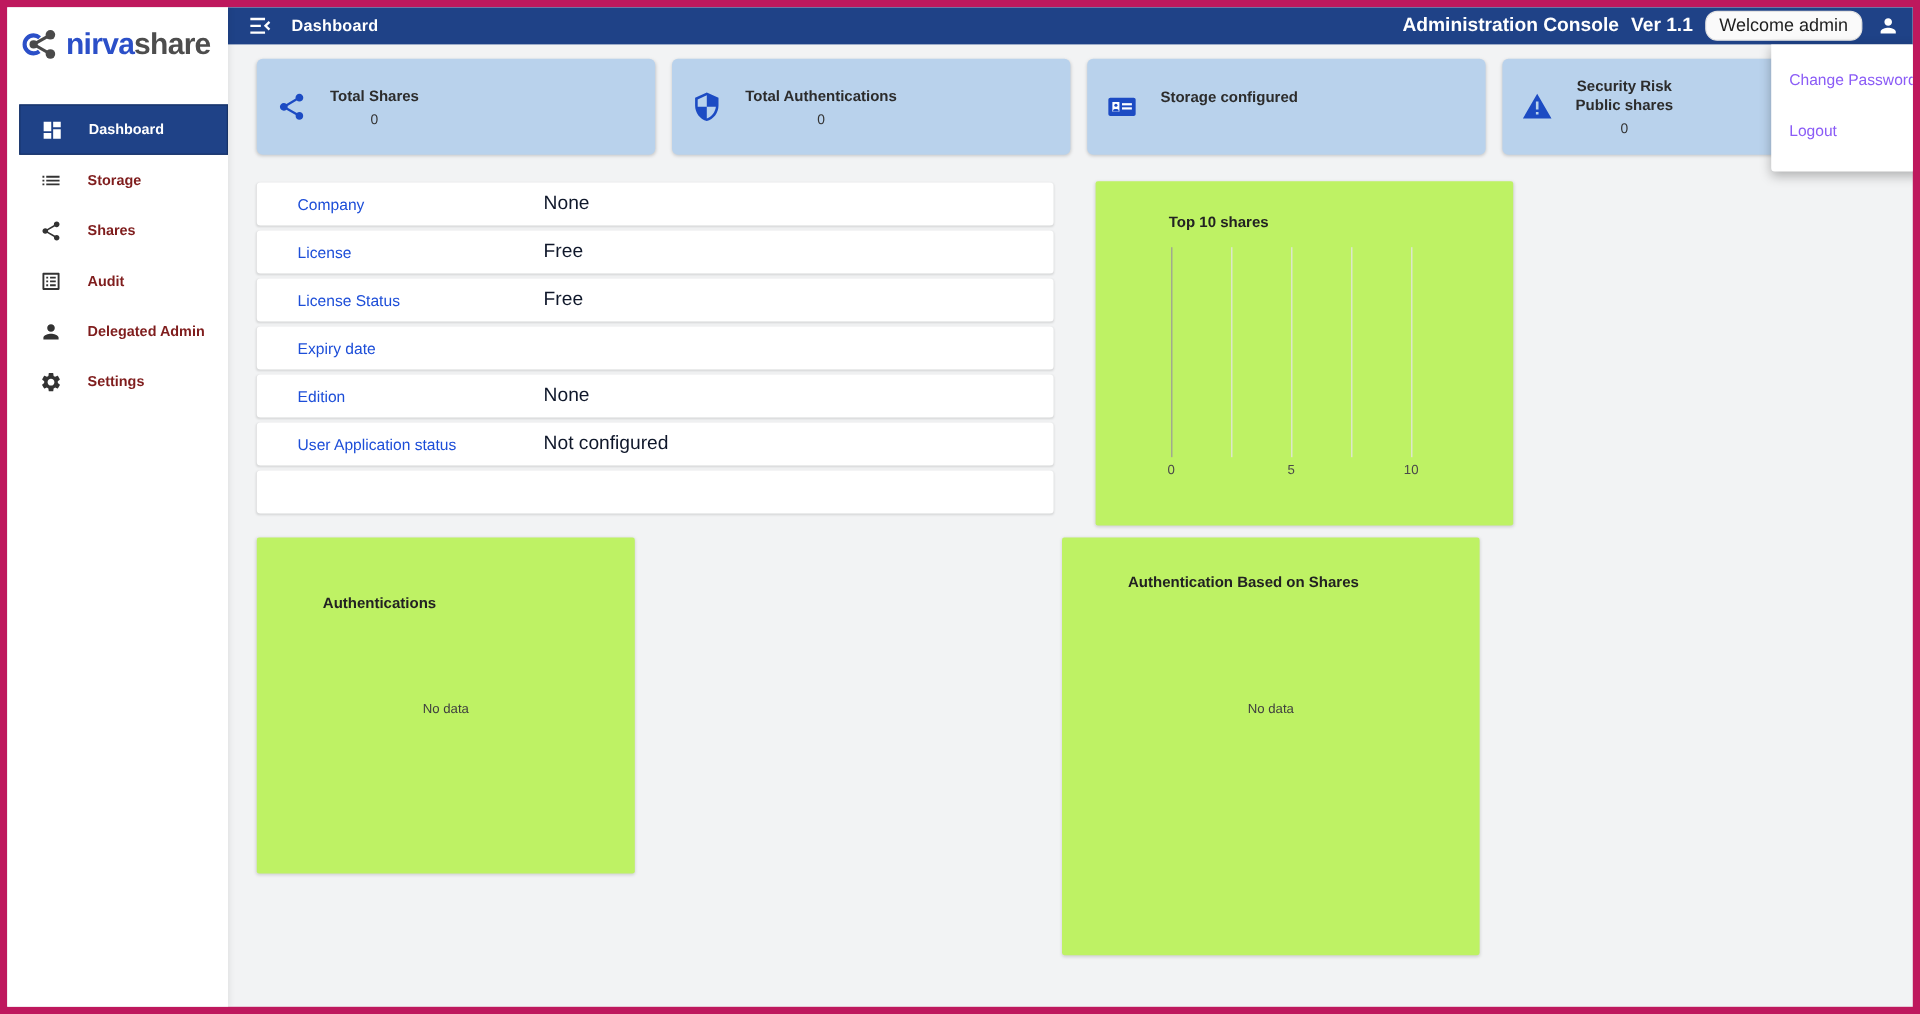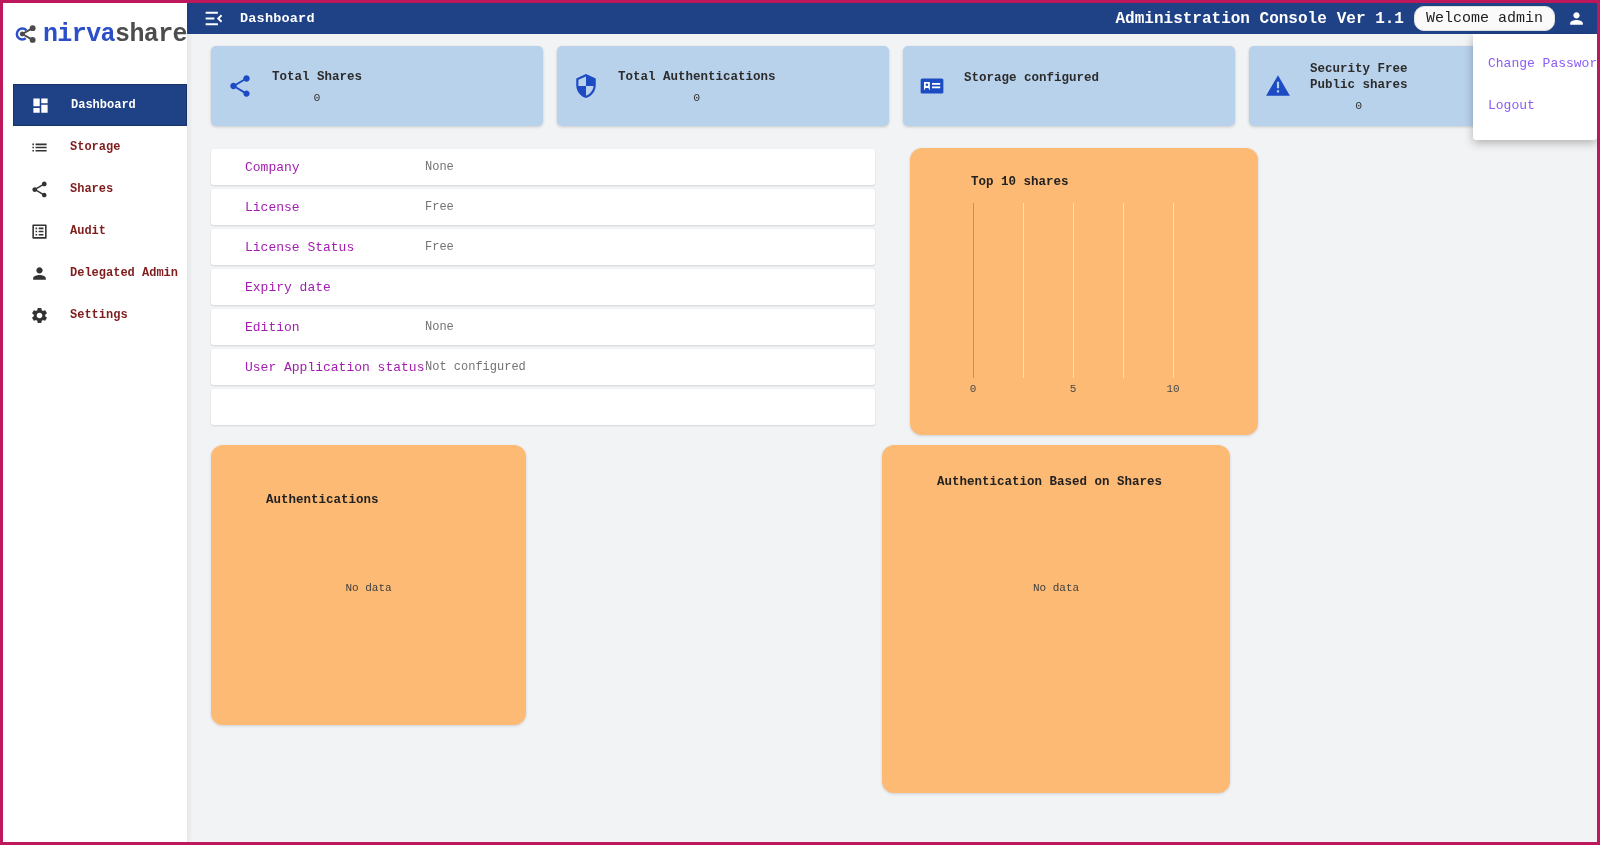--- a/index.html
+++ b/index.html
@@ -1,21 +1,21 @@
 <!DOCTYPE html>
 <html><head>
 <meta charset="utf-8">
 <style>
   * { box-sizing: border-box; }
   html,body { margin:0; padding:0; background:#cfcfcf; }
   .frame {
     position:relative; width:1600px; height:845px;
     background:#f2f3f4; overflow:hidden;
-    border:3px solid #be185d;
-    font-family:Liberation Mono, monospace;
+    border:6px solid #be185d;
+    font-family:Liberation Sans, sans-serif;
     -webkit-font-smoothing:antialiased;
   }
 
   
   .topbar {
     position:absolute; left:184px; right:0; top:0; height:31px;
     background:#1f4287; color:#fff;
     display:flex; align-items:center; padding:0 10px 0 14px; z-index:20;
   }
   .menu-open-btn { width:24px; height:24px; display:flex; align-items:center; justify-content:center; cursor:pointer; }
@@ -62,26 +62,26 @@
   .stat-title { font-size:12.5px; font-weight:bold; color:#2c2c2c; line-height:16px; }
   .stat-value { font-size:11.5px; color:#333; margin-top:6px; min-height:11px; }
 
   
   .info-list { position:absolute; left:208px; top:146px; width:664px; z-index:5; }
   .info-row {
     height:36px; margin-bottom:4px; background:#fff; border-radius:3px;
     box-shadow:0 1px 2px rgba(0,0,0,.13);
     display:flex; align-items:center;
   }
-  .info-label { width:214px; padding-left:34px; font-size:13px; color:#a21caf; }
-  .info-value { font-size:12px; color:#737373; cursor:pointer; }
+  .info-label { width:239px; padding-left:34px; font-size:13px; color:#1d4ed8; }
+  .info-value { font-size:16px; color:#0f172a; cursor:pointer; }
 
   
   .chart-card {
-    position:absolute; background:#fdba74; border-radius:12px;
+    position:absolute; background:#bef264; border-radius:2px;
     box-shadow:0 1px 3px rgba(0,0,0,.15);
   }
   #topSharesCard { left:907px; top:145px; width:348px; height:287px; }
   .chart-title { position:absolute; font-size:12.5px; font-weight:bold; color:#222; }
   #topSharesCard .chart-title { left:61px; top:27px; }
   .plot { position:absolute; left:63px; top:55px; width:201px; height:175px; }
   .gridline { position:absolute; top:0; bottom:0; width:1px; background:#e4e4e4; }
   .gridline.axis { background:#9a9a9a; }
   .tick-row { position:absolute; left:63px; top:235px; width:201px; height:12px; font-size:11px; color:#4a4a4a; }
   .tick { position:absolute; transform:translateX(-50%); }
@@ -211,21 +211,21 @@
       <div class="stat-txt">
         <div class="stat-title">Storage configured</div>
         <div class="stat-value"></div>
       </div>
     </div>
     <div class="stat-card">
       <svg viewBox="0 0 24 24">
           <path d="M1 21h22L12 2 1 21zm12-3h-2v-2h2v2zm0-4h-2v-6h2v6z"></path>
         </svg>
       <div class="stat-txt">
-        <div class="stat-title">Security Free</div>
+        <div class="stat-title">Security Risk</div>
         <div class="stat-title">Public shares</div>
         <div class="stat-value">0</div>
       </div>
     </div>
   </div>
 
   <div class="info-list">
     <div class="info-row">
       <div class="info-label">Company</div>
       <div class="info-value">None</div>

